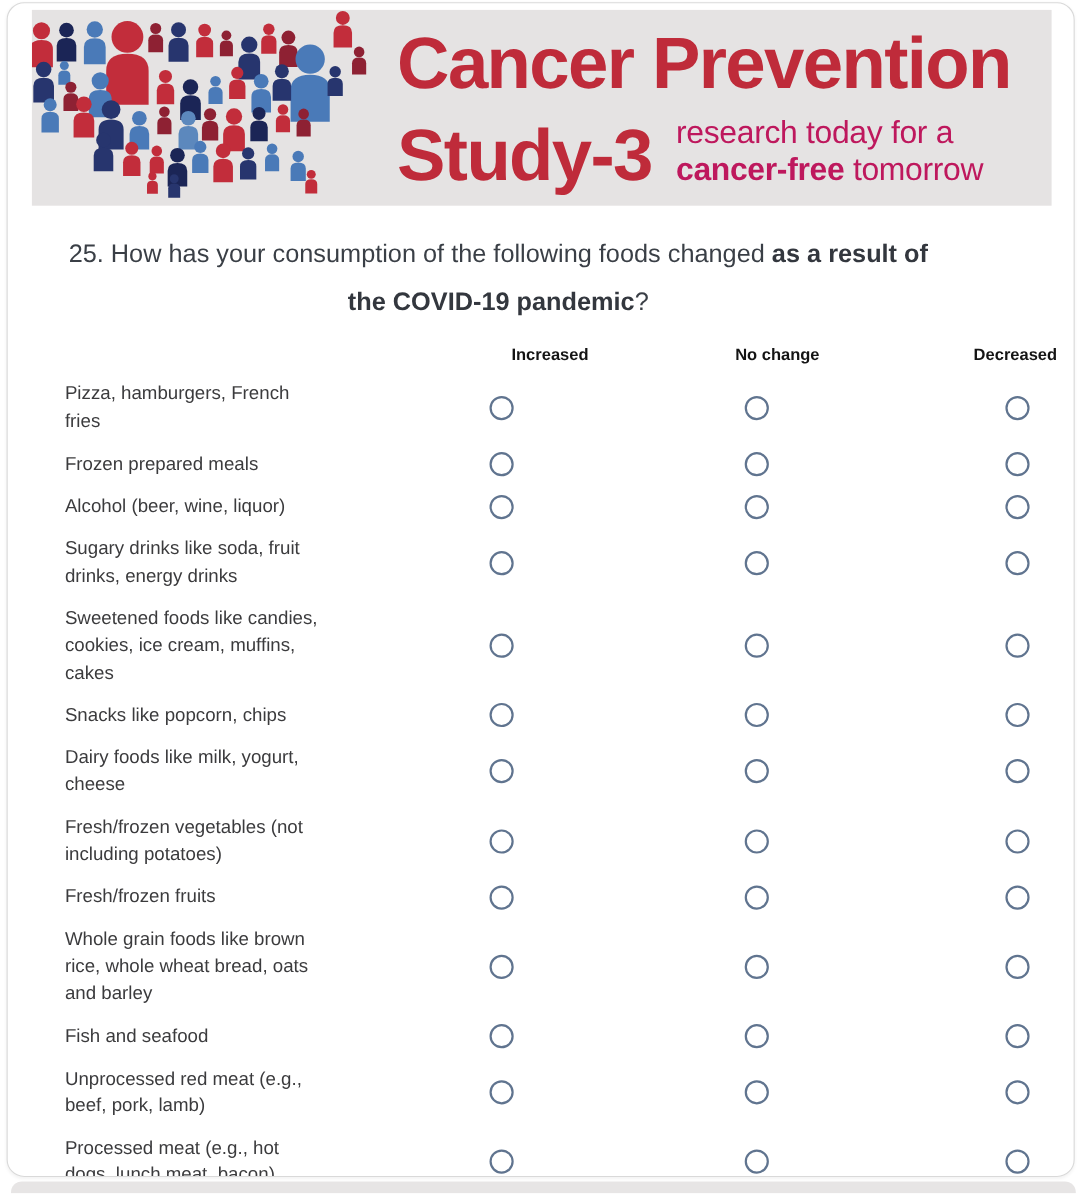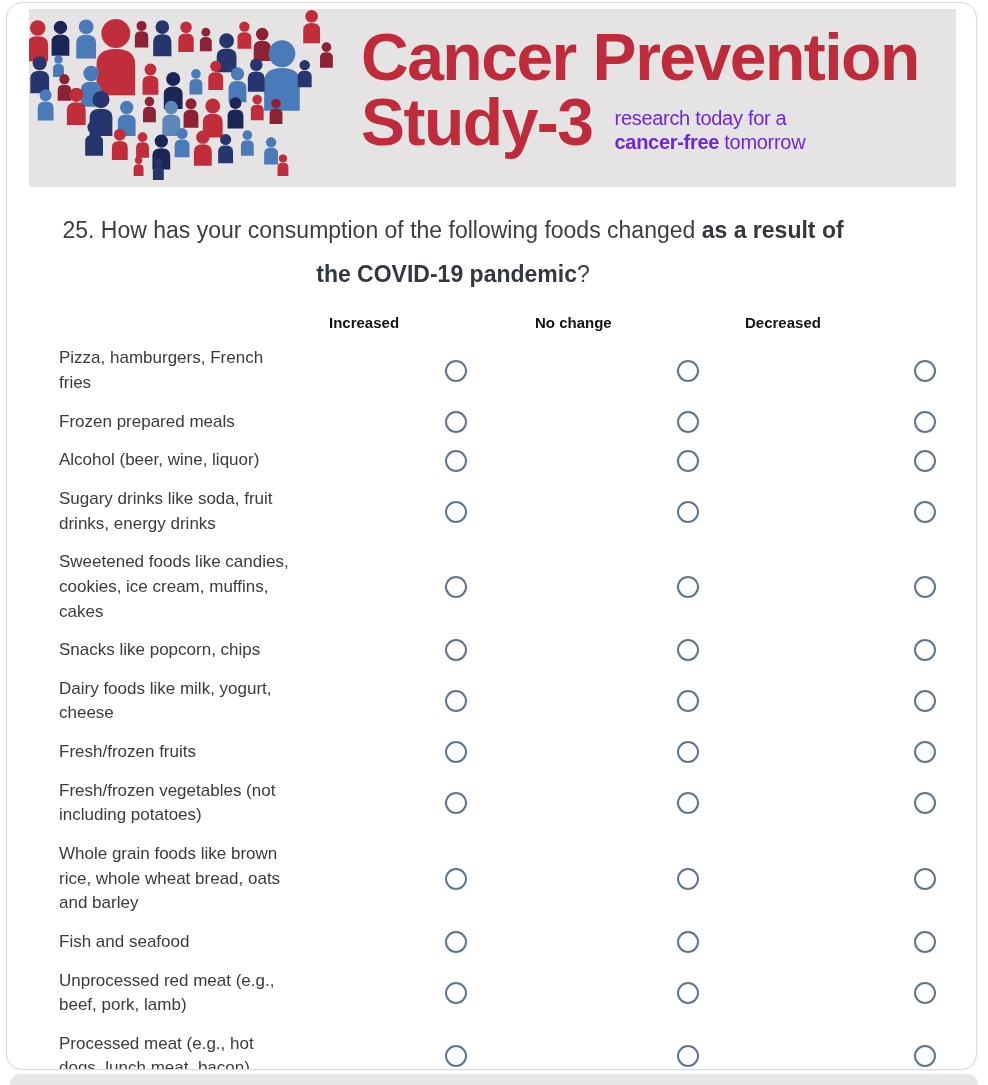--- a/index.html
+++ b/index.html
@@ -50,23 +50,23 @@
   .title-line {
     font-size: 66px;
     font-weight: 700;
     letter-spacing: -1.5px;
     line-height: 0.98;
     color: #bf2b3a;
   }
   .title-row2 { display: flex; align-items: flex-end; }
   .tagline {
     margin: 14px 0 0 22px;
-    font-size: 20px;
+    font-size: 29px;
     line-height: 1.2;
-    color: #6d28d9;
+    color: #be185d;
     letter-spacing: -0.3px;
   }
   .tagline .bold { font-weight: 700; }
   
   .question {
     margin: 22px 30px 0 42px;
     max-width: 808px;
     font-size: 23px;
     line-height: 1.9;
     color: #3a3f46;
@@ -76,21 +76,21 @@
   
   .matrix { margin-top: 18px; }
   .matrix-header, .matrix-row {
     display: grid;
     grid-template-columns: 270px 206px 210px 216px;
     margin-left: 52px;
     align-items: center;
   }
   .matrix-header { margin-bottom: 8px; }
   .col-head {
-    text-align: left;
+    text-align: right;
     font-size: 15px;
     font-weight: 700;
     color: #141414;
   }
   .matrix-row { padding: 7px 0; gap: 24px; }
   .row-label {
     font-size: 17px;
     line-height: 1.45;
     color: #3b3b3d;
     padding-right: 34px;
@@ -280,34 +280,34 @@
           </div>
         <div class="radio-cell">
             <span class="radio"></span>
           </div>
         <div class="radio-cell">
             <span class="radio"></span>
           </div>
       </div>
 
       <div class="matrix-row">
+        <div class="row-label">Fresh/frozen vegetables (not including potatoes)</div>
+        <div class="radio-cell">
+            <span class="radio"></span>
+          </div>
+        <div class="radio-cell">
+            <span class="radio"></span>
+          </div>
+        <div class="radio-cell">
+            <span class="radio"></span>
+          </div>
+      </div>
+
+      <div class="matrix-row">
         <div class="row-label">Fresh/frozen fruits</div>
-        <div class="radio-cell">
-            <span class="radio"></span>
-          </div>
-        <div class="radio-cell">
-            <span class="radio"></span>
-          </div>
-        <div class="radio-cell">
-            <span class="radio"></span>
-          </div>
-      </div>
-
-      <div class="matrix-row">
-        <div class="row-label">Fresh/frozen vegetables (not including potatoes)</div>
         <div class="radio-cell">
             <span class="radio"></span>
           </div>
         <div class="radio-cell">
             <span class="radio"></span>
           </div>
         <div class="radio-cell">
             <span class="radio"></span>
           </div>
       </div>

